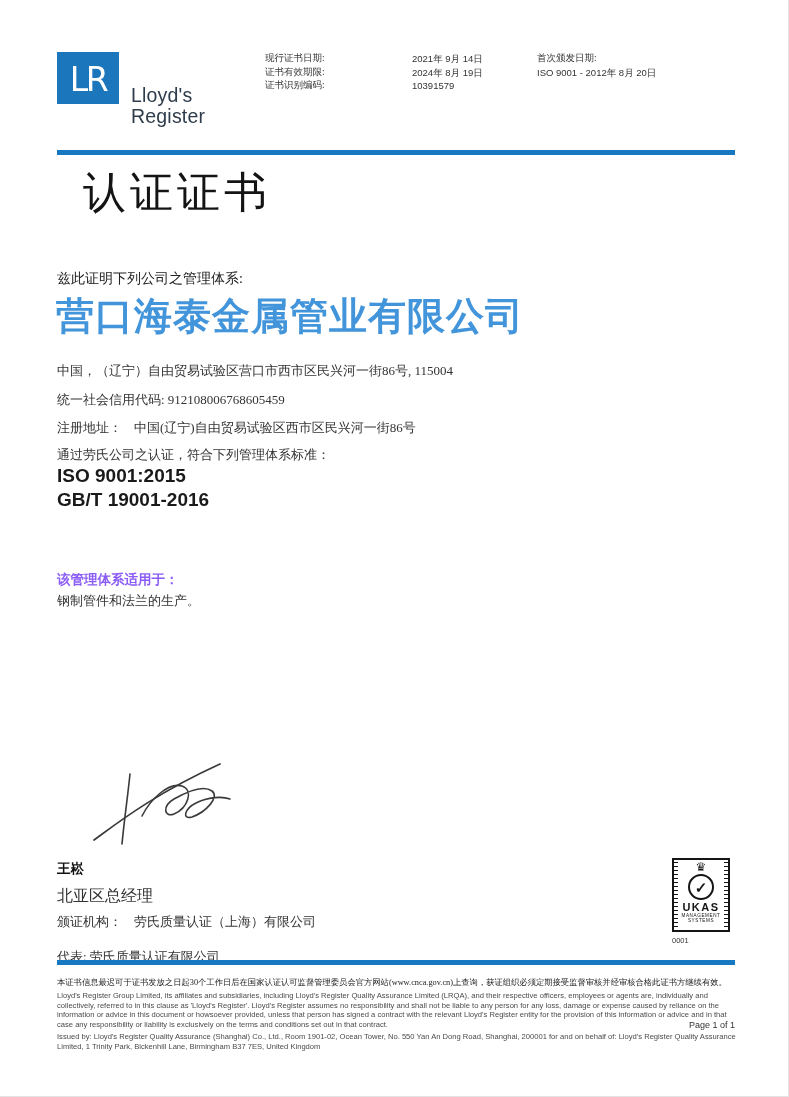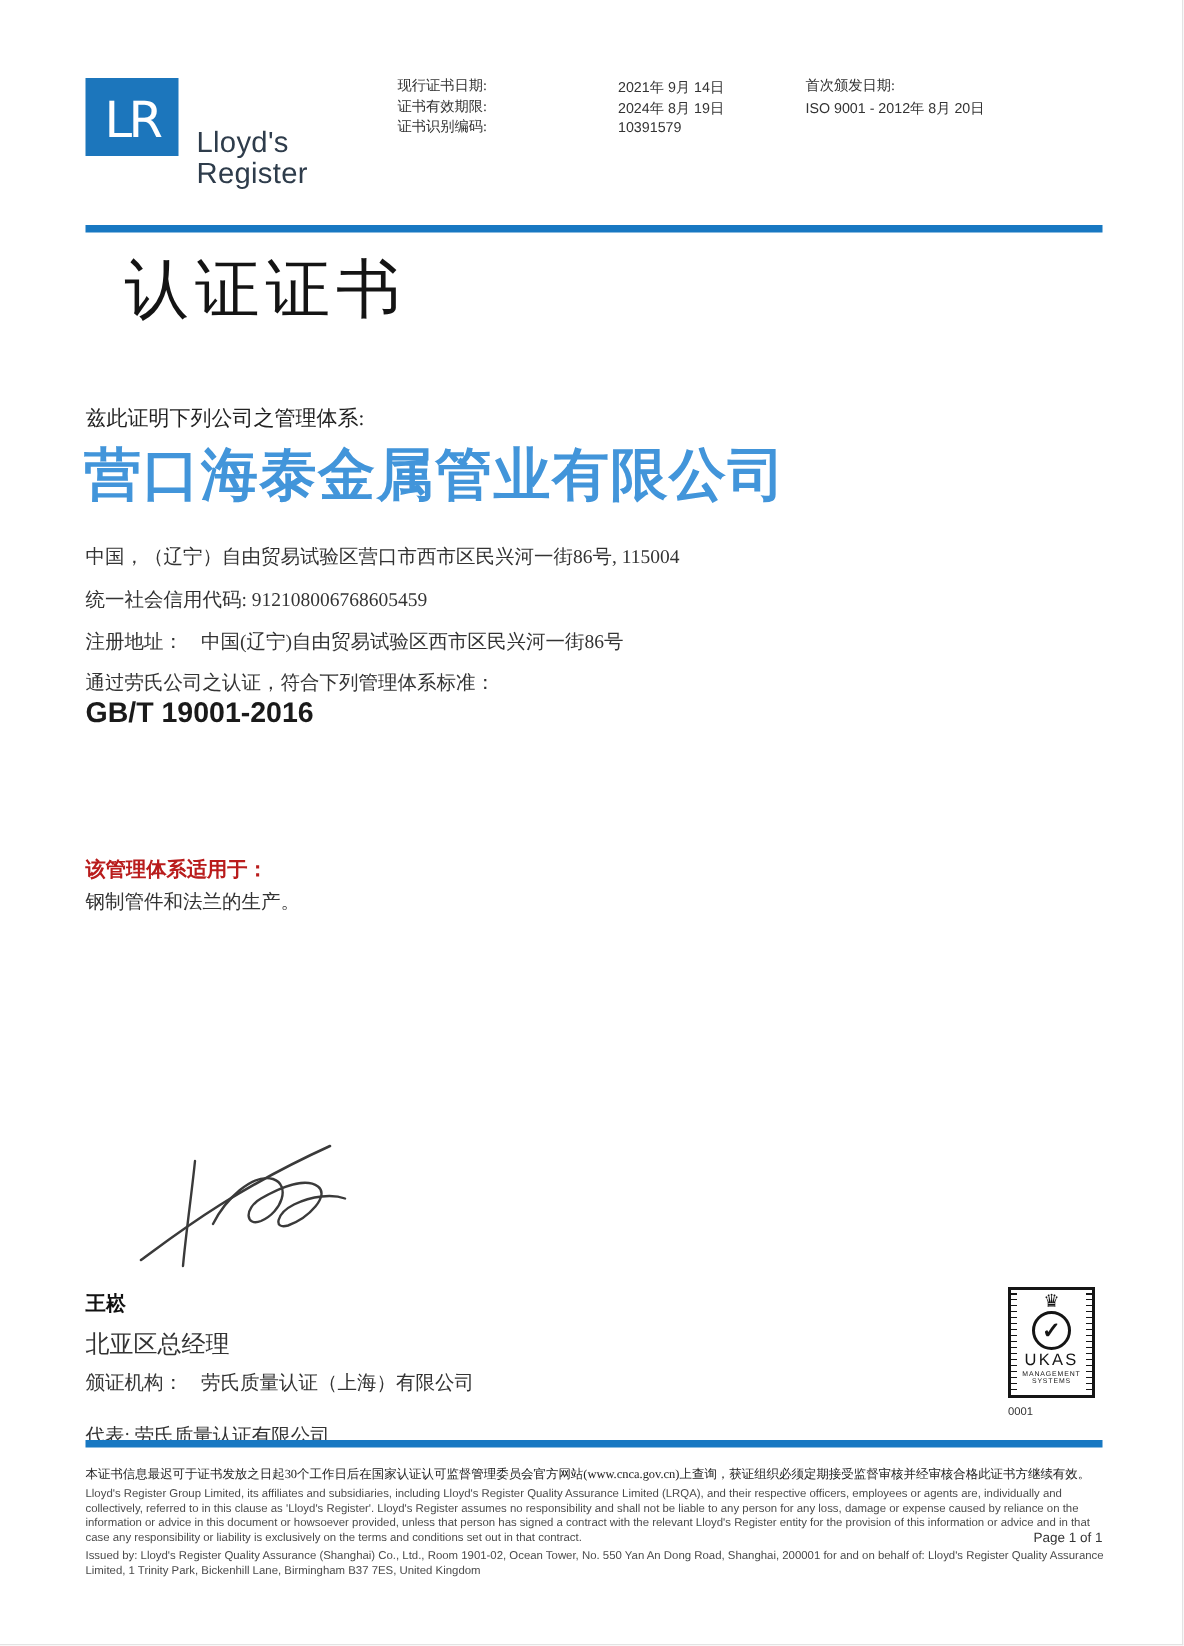--- a/index.html
+++ b/index.html
@@ -39,21 +39,21 @@
   .credit  { top:391px; }
   .regaddr { top:419px; }
   .approval{ top:446px; }
   .lbl-gap { margin-right:12px; }
 
   .standards { left:57px; top:464px; font-size:19px; font-weight:bold; color:#1a1a1a;
                line-height:24px; font-family:"Liberation Sans", sans-serif; }
   .certno  { top:527px; }
   .certno .val { font-family:"Liberation Sans", sans-serif; color:#222; }
 
-  .scope-h { left:57px; top:571px; font-size:13.5px; font-weight:bold; color:#b91c1c;
+  .scope-h { left:57px; top:571px; font-size:13.5px; font-weight:bold; color:#8b5cf6;
              font-family:"Liberation Serif", serif; }
   .scope-t { top:592px; }
 
   .signature { left:88px; top:750px; width:180px; height:100px; }
   .signature svg { width:100%; height:100%; }
 
   .signer-name  { left:57px; top:860px; font-size:13.5px; font-weight:bold; color:#111;
                   font-family:"Liberation Serif", serif; }
   .signer-title { top:886px; font-size:16px; }
   .issuer-line  { top:913px; }
@@ -62,21 +62,21 @@
   
   .ukas-box { left:672px; top:858px; width:58px; height:74px; border:2px solid #151515;
               display:flex; flex-direction:column; align-items:center; background:#fff; }
   .ukas-ticks { position:absolute; top:2px; bottom:2px; width:4px;
                 background:repeating-linear-gradient(to bottom,#151515 0 1px,transparent 1px 4px); }
   .ukas-ticks.l { left:0; } .ukas-ticks.r { right:0; }
   .ukas-crown { font-size:12px; line-height:12px; margin-top:1px; color:#151515; }
   .ukas-circle { width:26px; height:26px; border:2.5px solid #151515; border-radius:50%;
                  display:flex; align-items:center; justify-content:center; margin-top:1px; }
   .ukas-check { font-size:15px; font-weight:bold; color:#151515; line-height:15px; }
-  .ukas-word { font-size:11px; font-weight:normal; letter-spacing:1.5px; color:#151515;
+  .ukas-word { font-size:11px; font-weight:bold; letter-spacing:1.5px; color:#151515;
                line-height:12px; margin-top:1px; }
   .ukas-sub { font-size:4.6px; letter-spacing:0.6px; color:#151515; line-height:5.4px; }
   .ukas-num { left:672px; top:936px; width:58px; font-size:7.5px; color:#333; }
 
   
   .footer { left:57px; top:978px; width:681px; }
   .f-cn { font-size:8.3px; line-height:10.8px; color:#222;
           font-family:"Liberation Serif", serif; }
   .f-en { font-size:7.6px; line-height:9.8px; color:#4a4a4a; margin-top:2px;
           font-family:"Liberation Sans", sans-serif; }
@@ -119,20 +119,21 @@
   <div class="abs intro">兹此证明下列公司之管理体系:</div>
   <div class="abs company">营口海泰金属管业有限公司</div>
   <div class="abs bodyline addr">中国，（辽宁）自由贸易试验区营口市西市区民兴河一街86号, 115004</div>
   <div class="abs bodyline credit">统一社会信用代码: 912108006768605459</div>
   <div class="abs bodyline regaddr">
     <span class="lbl-gap">注册地址：</span><span>中国(辽宁)自由贸易试验区西市区民兴河一街86号</span>
   </div>
   <div class="abs bodyline approval">通过劳氏公司之认证，符合下列管理体系标准：</div>
 
   <div class="abs standards">
+    <div>ISO 9001:2015</div>
     <div>GB/T 19001-2016</div>
   </div>
 
 
   <div class="abs scope-h">该管理体系适用于：</div>
   <div class="abs bodyline scope-t">钢制管件和法兰的生产。</div>
 
   <div class="abs signature">
     <svg viewBox="0 0 180 100" fill="none">
       <path d="M6,90 C28,74 66,44 132,14" stroke="#3a3a3a" stroke-width="1.7" stroke-linecap="round"></path>

